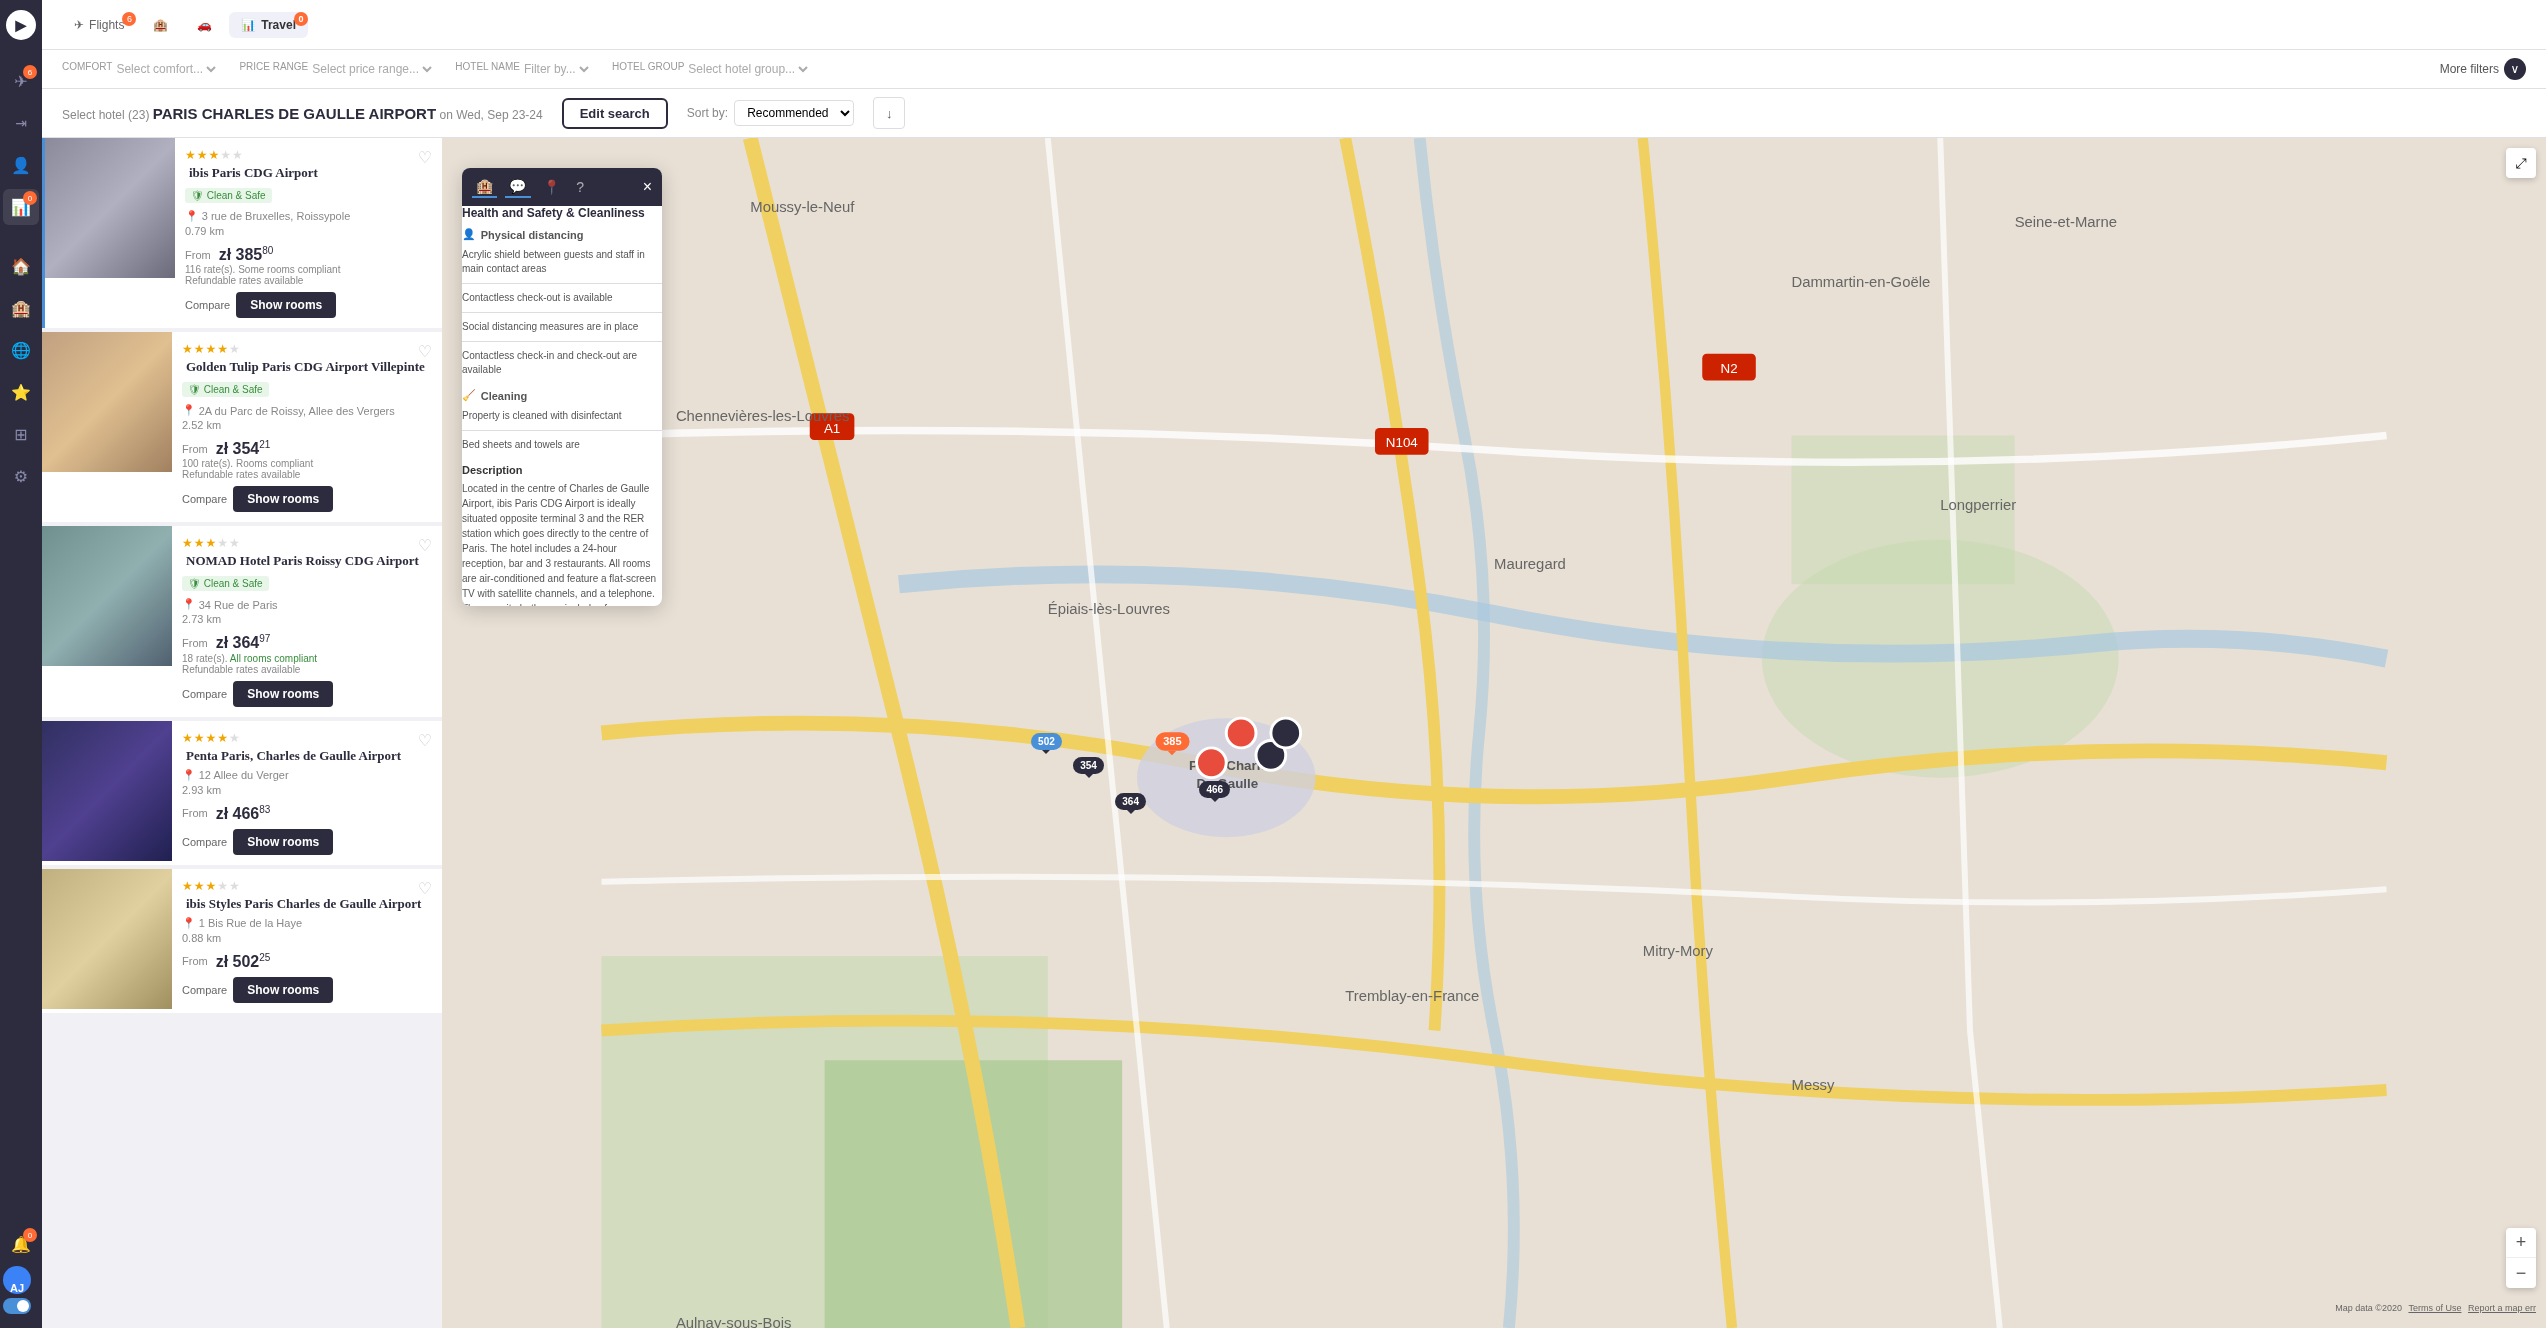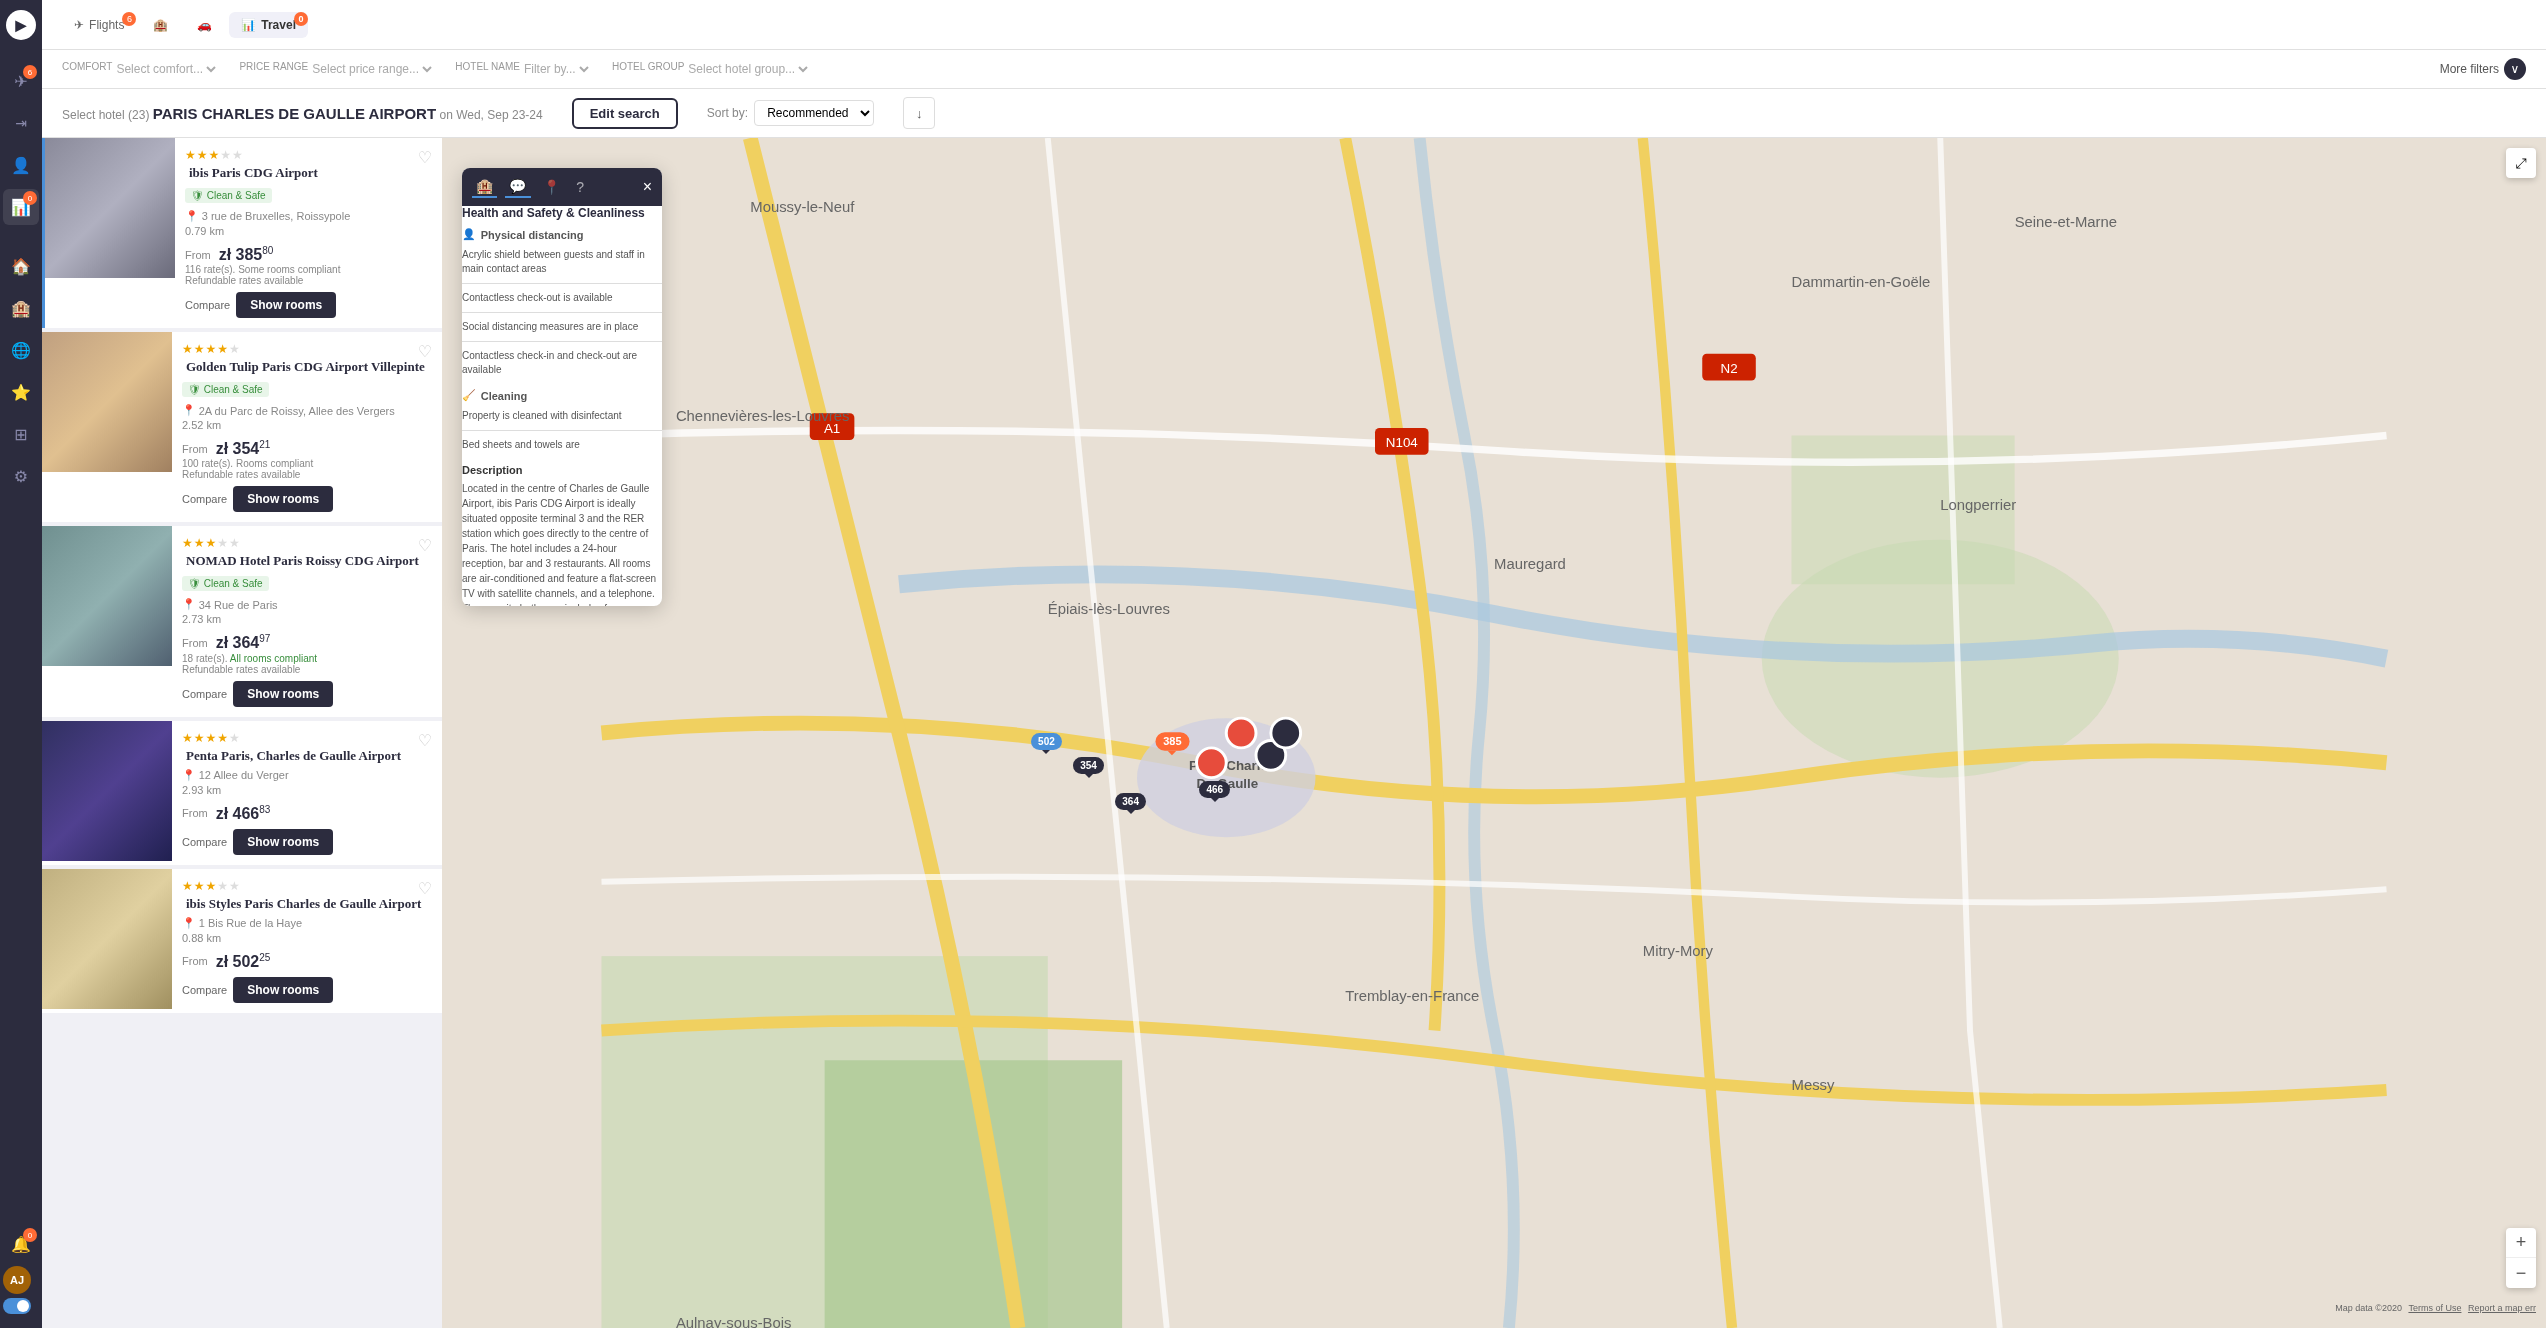--- a/index.html
+++ b/index.html
@@ -39,23 +39,23 @@
       position: absolute; top: 2px; right: 2px;
       background: #ff6b35;
       color: #fff; font-size: 8px;
       width: 14px; height: 14px;
       border-radius: 50%;
       display: flex; align-items: center; justify-content: center;
     }
     .nav-bottom { margin-top: auto; }
     .nav-avatar {
       width: 28px; height: 28px;
-      background: #a16207;
+      background: #3b82f6;
       border-radius: 50%;
-      display: flex; align-items: center; justify-content: center;
+      display: flex; align-items: flex-end; justify-content: center;
       color: #fff; font-size: 11px; font-weight: bold;
       cursor: pointer;
       margin: 4px 0;
     }
     .nav-toggle {
       width: 28px; height: 16px;
       background: #4a90d9;
       border-radius: 8px;
       cursor: pointer;
       margin: 4px 0;
@@ -136,21 +136,21 @@
       color: #fff; font-size: 12px;
     }
 
     
     .search-bar {
       background: #fff;
       border-bottom: 1px solid #e0e0e0;
       padding: 8px 20px;
       display: flex;
       align-items: center;
-      gap: 29px;
+      gap: 19px;
       flex-shrink: 0;
     }
     .search-info { font-size: 12px; color: #888; }
     .search-info strong { color: #2c2c3e; font-size: 15px; font-weight: bold; }
     .edit-search-btn {
       background: #fff;
       border: 2px solid #2c2c3e;
       color: #2c2c3e;
       padding: 6px 16px;
       border-radius: 6px;

